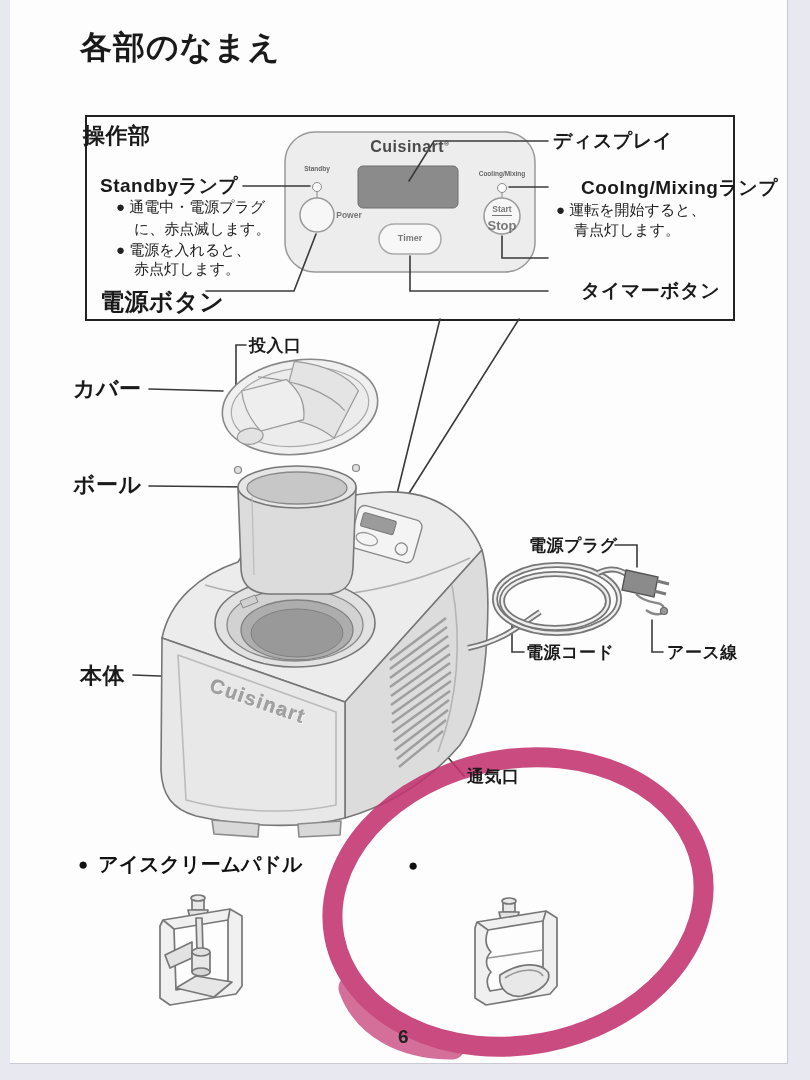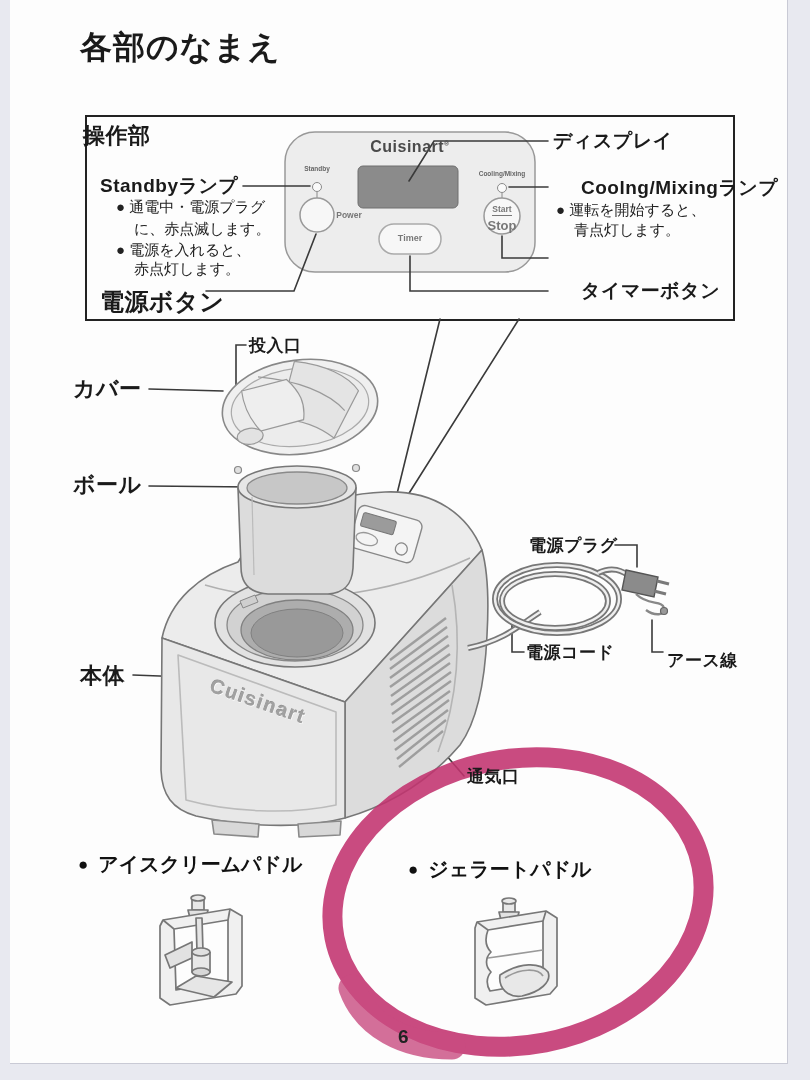--- a/index.html
+++ b/index.html
@@ -220,26 +220,25 @@
   <div class="note" style="left:574px; top:222px;">青点灯します。</div>
   <div class="lbl" style="left:581px; top:281px; font-size:19px;">タイマーボタン</div>
 
   <div class="lbl" style="left:249px; top:337px; font-size:17px;">投入口</div>
   <div class="lbl" style="left:73px; top:377px; font-size:22px;">カバー</div>
   <div class="lbl" style="left:73px; top:473px; font-size:22px;">ボール</div>
   <div class="lbl" style="left:80px; top:664px; font-size:22px;">本体</div>
   <div class="brand-front">Cuisinart</div>
   <div class="lbl" style="left:529px; top:537px; font-size:17px;">電源プラグ</div>
   <div class="lbl" style="left:526px; top:644px; font-size:17px;">電源コード</div>
-  <div class="lbl" style="left:667px; top:644px; font-size:17px;margin-top:8px;">アース線</div>
+  <div class="lbl" style="left:667px; top:644px; font-size:17px;">アース線</div>
   <div class="lbl" style="left:467px; top:768px; font-size:17px;">通気口</div>
 
   <div class="bullet-row" style="left:78px; top:851px; font-size:20px;">
     <span style="font-size:17px;">●</span>
     <span>アイスクリームパドル</span>
   </div>
   <div class="bullet-row" style="left:408px; top:856px; font-size:20px;">
     <span style="font-size:17px;">●</span>
-    <span>ジェラートパドル</span>
   </div>
 
   <div class="pgnum">6</div>
 </div>
 
 </body></html>

